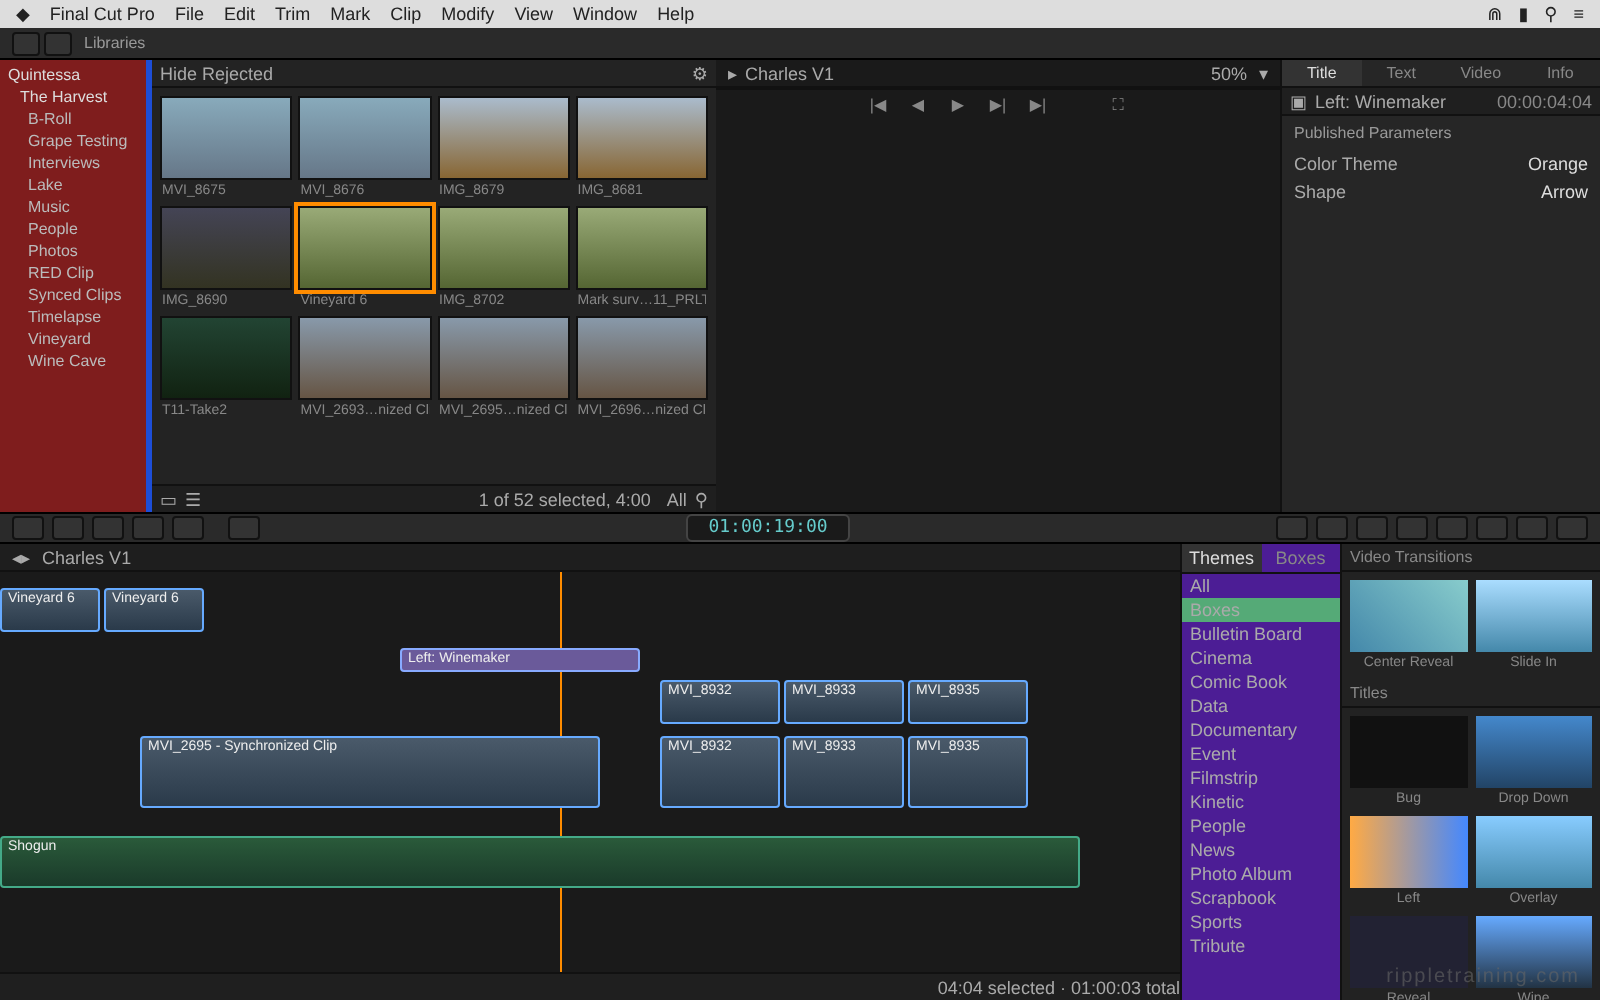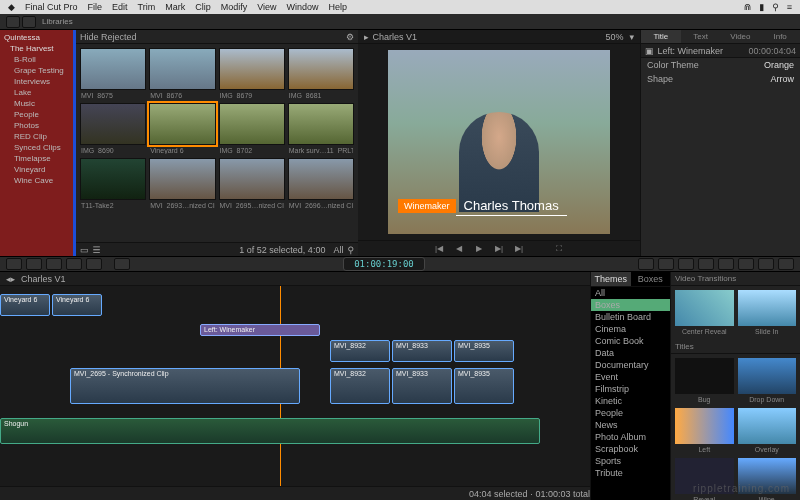--- a/index.html
+++ b/index.html
@@ -59,21 +59,21 @@
 .ruler{height:12px;background:#222;display:flex;align-items:center;padding:0 6px;gap:50px;font-size:7px;color:#666;border-bottom:1px solid #111;overflow:hidden;white-space:nowrap}
 .tracks{flex:1;position:relative;background:#1a1a1a;overflow:hidden}
 .track{position:absolute;left:0;right:0;height:26px}
 .clip{position:absolute;height:22px;top:2px;border-radius:2px;font-size:7px;color:#eee;padding:1px 3px;overflow:hidden;white-space:nowrap}
 .clip.video{background:linear-gradient(#4a5a6a,#2a3a4a);border:1px solid #6af}
 .clip.title{background:#6a5a9a;border:1px solid #8af;height:12px}
 .clip.audio{background:linear-gradient(#2a5a3a,#1a3a2a);border:1px solid #4a8}
 .playhead{position:absolute;top:0;bottom:0;width:1px;background:#ff8c00;left:280px}
 .playhead::before{content:"";position:absolute;top:-4px;left:-4px;border:4px solid transparent;border-top-color:#ff8c00}
 .tl-ft{height:14px;background:#1f1f1f;display:flex;align-items:center;justify-content:flex-end;font-size:8px;color:#888;border-top:1px solid #111}
-.fxcol{width:80px;background:#000000;border-left:1px solid #111;font-size:7px;overflow:hidden}
+.fxcol{width:80px;background:#4c1d95;border-left:1px solid #111;font-size:7px;overflow:hidden}
 .fxcol .tabs{display:flex;border-bottom:1px solid #111}
 .fxcol .tab{flex:1;text-align:center;padding:2px 0;color:#888}
 .fxcol .tab.on{color:#ddd;background:#333}
 .fxcol .item{padding:1px 4px;color:#aaa;cursor:pointer}
 .fxcol .item.on{background:#5a7}
 .fxpanel{width:130px;background:#222;border-left:1px solid #111;overflow:hidden}
 .fxpanel .sec{padding:2px 4px;font-size:8px;color:#888;border-bottom:1px solid #111}
 .fxgrid{display:grid;grid-template-columns:1fr 1fr;gap:4px;padding:4px}
 .fxitem{height:36px;background:#333;position:relative;cursor:pointer}
 .fxitem .lab{position:absolute;bottom:-9px;left:0;right:0;text-align:center;font-size:7px;color:#888}
@@ -214,27 +214,20 @@
     </div>
   </div>
 
   <div class="viewer">
     <div class="viewer-hdr">
       <span>▸</span>
       <span style="margin-left:4px">Charles V1</span>
       <span class="sp">50%</span>
       <span style="margin-left:6px">▾</span>
     </div>
-    <div class="viewer-img">
-      <div class="person"></div>
-      <div class="lower3rd">
-        <span class="tag">Winemaker</span>
-        <span class="name">Charles Thomas</span>
-      </div>
-    </div>
     <div class="viewer-ft">
       <span class="tbtn">|◀</span>
       <span class="tbtn">◀</span>
       <span class="tbtn">▶</span>
       <span class="tbtn">▶|</span>
       <span class="tbtn">▶|</span>
       <span class="tbtn" style="margin-left:20px">⛶</span>
     </div>
   </div>
 
@@ -243,20 +236,21 @@
       <div class="insp-tab on">Title</div>
       <div class="insp-tab">Text</div>
       <div class="insp-tab">Video</div>
       <div class="insp-tab">Info</div>
     </div>
     <div class="insp-title">
       <span>▣</span>
       <span style="margin-left:4px">Left: Winemaker</span>
       <span class="sp">00:00:04:04</span>
     </div>
+    <div class="insp-sec">Published Parameters</div>
     <div style="padding:0 6px">
       <div class="insp-row">
           <span>Color Theme</span>
           <span class="val">Orange</span>
         </div>
       <div class="insp-row">
           <span>Shape</span>
           <span class="val">Arrow</span>
         </div>
     </div>

